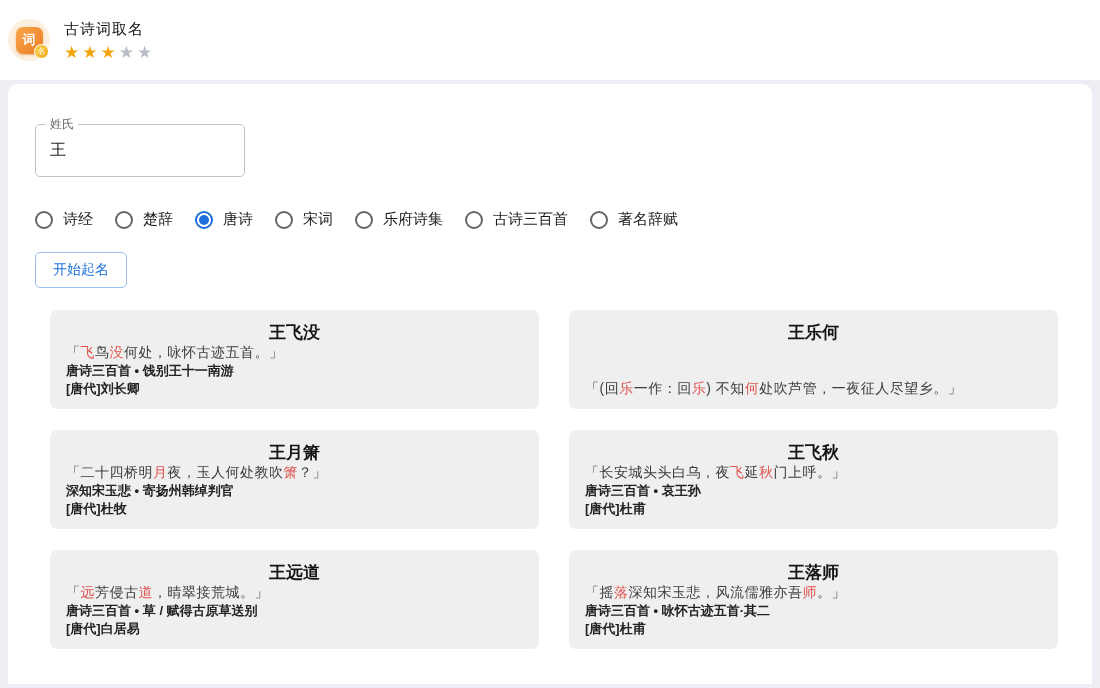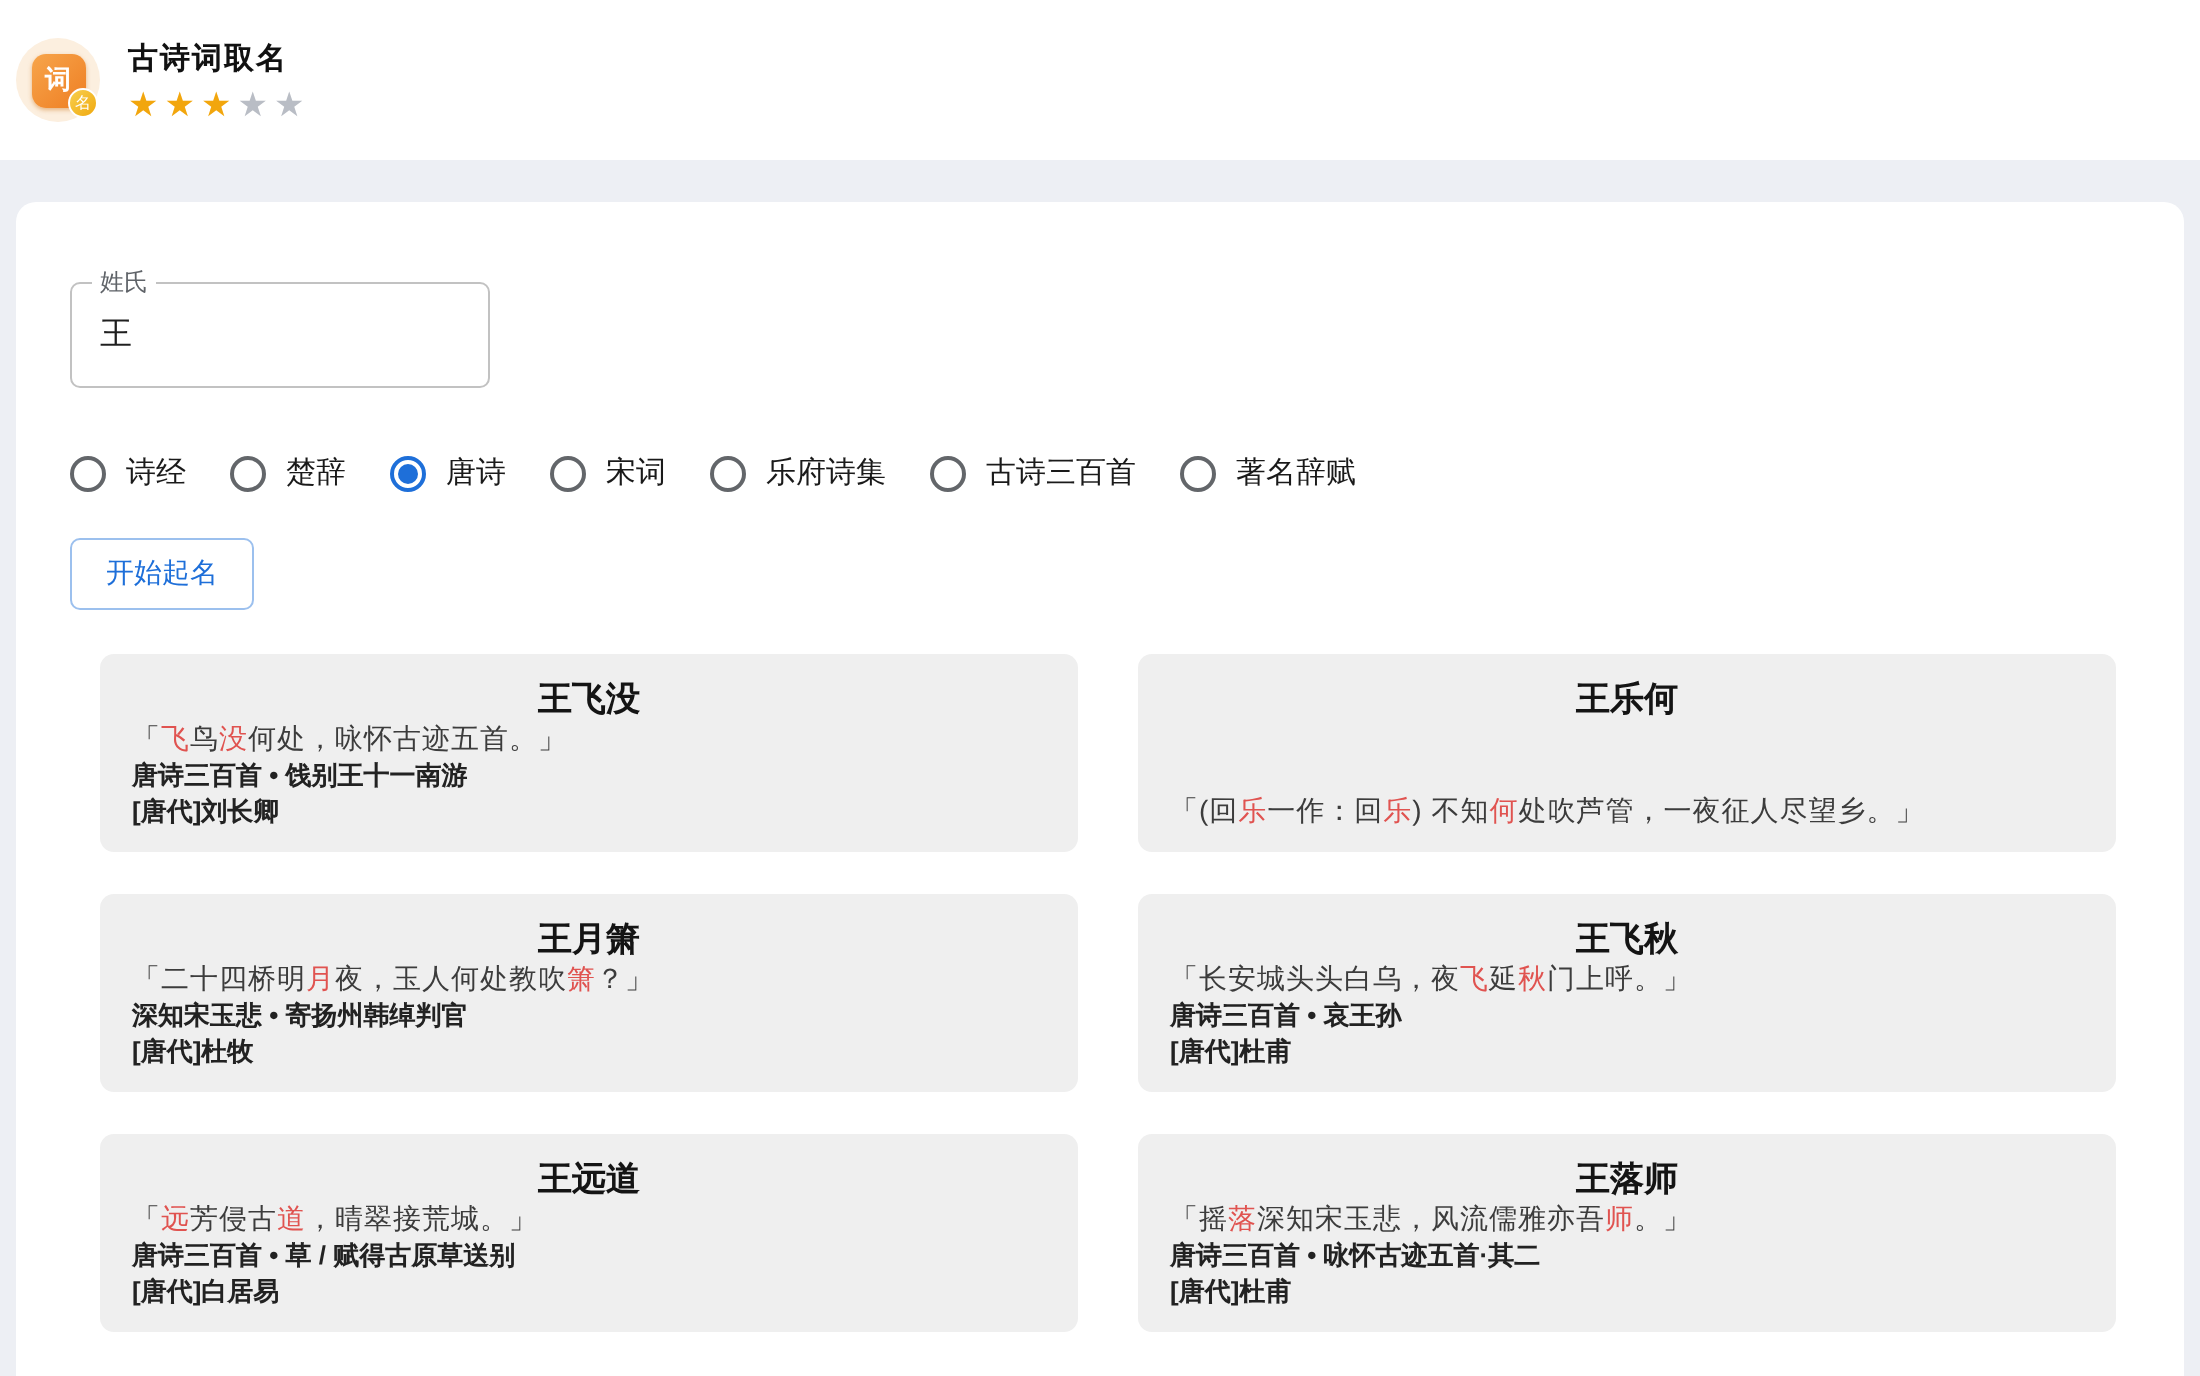--- a/index.html
+++ b/index.html
@@ -14,27 +14,27 @@
           display:flex; align-items:center; justify-content:center; flex:0 0 auto; }
   .logo-sq { width:27px; height:27px; border-radius:7px;
              background:linear-gradient(135deg,#f7a54b,#ee7e23);
              color:#fff; font-size:13px; font-weight:700;
              display:flex; align-items:center; justify-content:center;
              box-shadow:0 1px 2px rgba(208,122,34,.5); }
   .logo-badge { position:absolute; right:1px; bottom:2px; width:15px; height:15px; border-radius:50%;
                 background:linear-gradient(135deg,#f8cf4e,#f0a90f); color:#fff; font-size:8px;
                 display:flex; align-items:center; justify-content:center; border:1px solid #fff; }
   .head-text { margin-left:14px; }
-  .app-title { font-size:15px; font-weight:700; color:#111; letter-spacing:1px; }
+  .app-title { font-size:15px; font-weight:400; color:#111; letter-spacing:1px; }
   .stars { margin-top:5px; font-size:17px; line-height:1; letter-spacing:3px; }
   .star { color:var(--star-gray); }
   .star.filled { color:var(--star-gold); }
 
   
-  .page { height:608px; background:#edeff4; padding-top:21px; }
+  .page { height:608px; background:#edeff4; padding-top:4px; }
   .panel { margin:0 8px; height:600px; background:#fff; border-radius:10px 10px 0 0;
            padding:40px 34px 0 27px; overflow:hidden; }
 
   
   .field { position:relative; width:210px; height:53px; border:1px solid #c2c2c2; border-radius:5px; }
   .field-label { position:absolute; top:-8px; left:10px; background:#fff; padding:0 4px;
                  font-size:12px; color:#5f6368; line-height:1.3; }
   .field-input { width:100%; height:100%; border:none; outline:none; background:transparent;
                  border-radius:5px; padding:0 14px; font-size:16px; color:#1f1f1f; font-family:inherit; }
 

